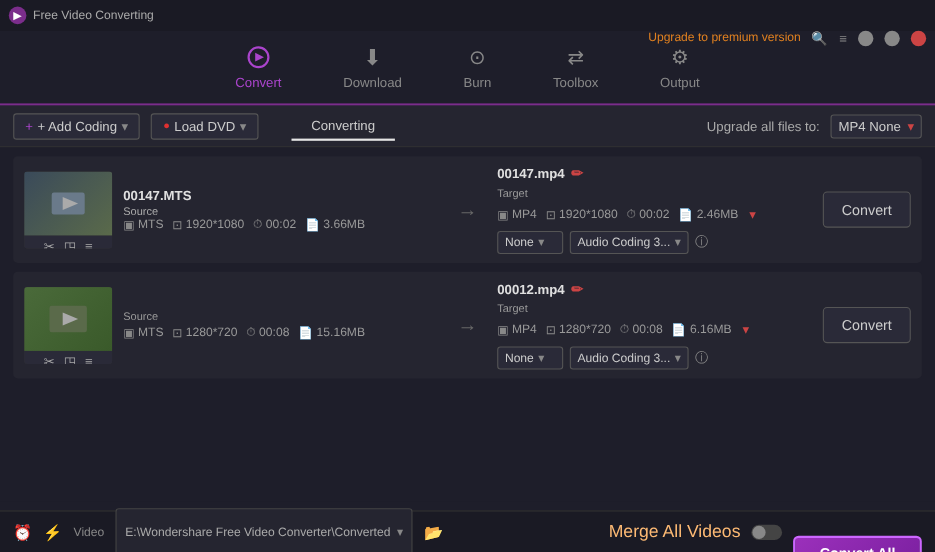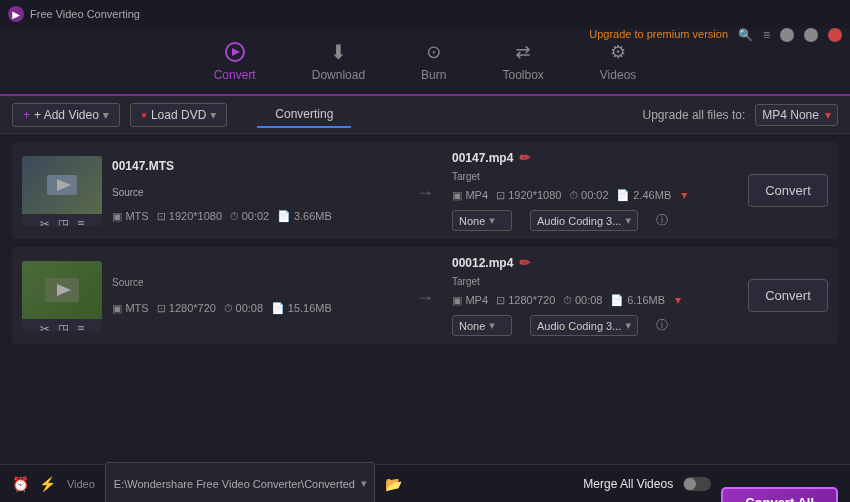--- a/index.html
+++ b/index.html
@@ -117,21 +117,21 @@
     }
     .tab {
       padding: 5px 18px;
       cursor: pointer;
       color: #888;
       font-size: 12px;
       border-bottom: 2px solid transparent;
     }
     .tab.active {
       color: #ccc;
-      border-bottom: 2px solid #3b82f6;
+      border-bottom: 2px solid #e5e5e5;
     }
     .spacer { flex: 1; }
     .convert-all-label { color: #aaa; font-size: 12px; }
     .format-select {
       background: #2a2a38;
       border: 1px solid #555;
       color: #ccc;
       padding: 3px 6px;
       border-radius: 3px;
       cursor: pointer;
@@ -179,21 +179,21 @@
       padding: 3px 4px;
       background: #2a2a38;
       justify-content: center;
     }
     .thumb-icon { color: #aaa; font-size: 12px; cursor: pointer; }
 
     .file-info {
       flex: 1;
       display: flex;
       flex-direction: column;
-      gap: 12px;
+      gap: 0;
     }
     .file-name { color: #e0e0e0; font-size: 12px; font-weight: bold; margin-bottom: 2px; }
     .file-meta {
       display: flex; gap: 8px; align-items: center; color: #999; font-size: 11px;
     }
     .meta-label { color: #aaa; font-size: 10px; }
 
     .arrow-area {
       display: flex; align-items: center; padding: 0 8px;
       color: #666; font-size: 18px;
@@ -206,21 +206,21 @@
       gap: 4px;
     }
     .target-name {
       display: flex; align-items: center; gap: 6px;
       color: #e0e0e0; font-size: 12px; font-weight: bold; margin-bottom: 2px;
     }
     .edit-icon { color: #cc4444; font-size: 13px; cursor: pointer; }
     .target-meta { display: flex; gap: 8px; align-items: center; color: #999; font-size: 11px; }
 
     .target-dropdowns {
-      display: flex; gap: 18px; align-items: center; margin-top: 4px;
+      display: flex; gap: 6px; align-items: center; margin-top: 4px;
     }
     .small-dropdown {
       background: #2a2a38;
       border: 1px solid #555;
       color: #ccc;
       padding: 3px 6px;
       border-radius: 3px;
       cursor: pointer;
       font-size: 11px;
       display: flex; align-items: center; gap: 4px;
@@ -258,21 +258,21 @@
     .output-path {
       background: #252530;
       border: 1px solid #444;
       color: #aaa;
       padding: 14px 8px;
       border-radius: 3px;
       font-size: 11px;
       display: flex; align-items: center; gap: 6px;
       min-width: 220px;
     }
-    .merge-label { color: #e5e5e5; font-size: 12px; }
+    .merge-label { color: #fdba74; font-size: 16px; }
     .toggle {
       width: 28px; height: 14px;
       background: #444;
       border-radius: 7px;
       position: relative;
       cursor: pointer;
     }
     .toggle-dot {
       width: 12px; height: 12px;
       background: #888;
@@ -344,28 +344,28 @@
   <div class="nav-item">
     <div class="nav-icon" style="color:#888;font-size:18px;">⊙</div>
     <span>Burn</span>
   </div>
   <div class="nav-item">
     <div class="nav-icon" style="color:#888;font-size:18px;">⇄</div>
     <span>Toolbox</span>
   </div>
   <div class="nav-item">
     <div class="nav-icon" style="color:#888;font-size:18px;">⚙</div>
-    <span>Videos</span>
+    <span>Output</span>
   </div>
 </div>
 
 <div id="toolbar">
   <button class="btn-add-files">
     <span style="color:#aa44cc;">+</span>
-    <span>+ Add Video</span>
+    <span>+ Add Coding</span>
     <span style="color:#888;">▾</span>
   </button>
   <button class="btn-load-dvd">
     <span style="color:#e03030; font-size:10px;">●</span>
     <span>Load DVD</span>
     <span style="color:#888;">▾</span>
   </button>
   <div class="tab-group">
     <div class="tab active">
       <span>Converting</span>

